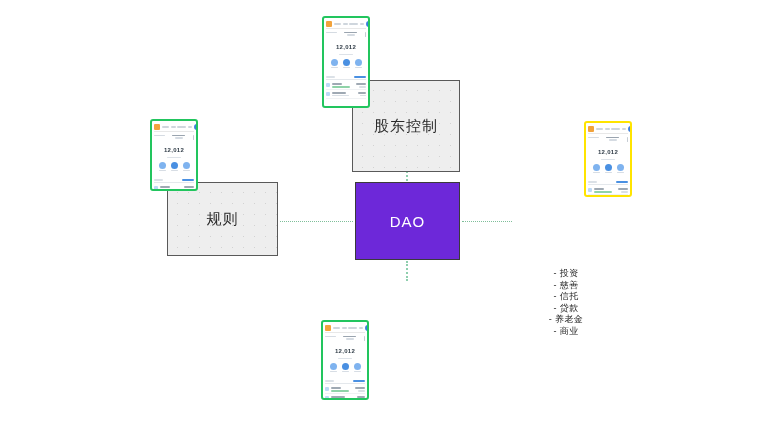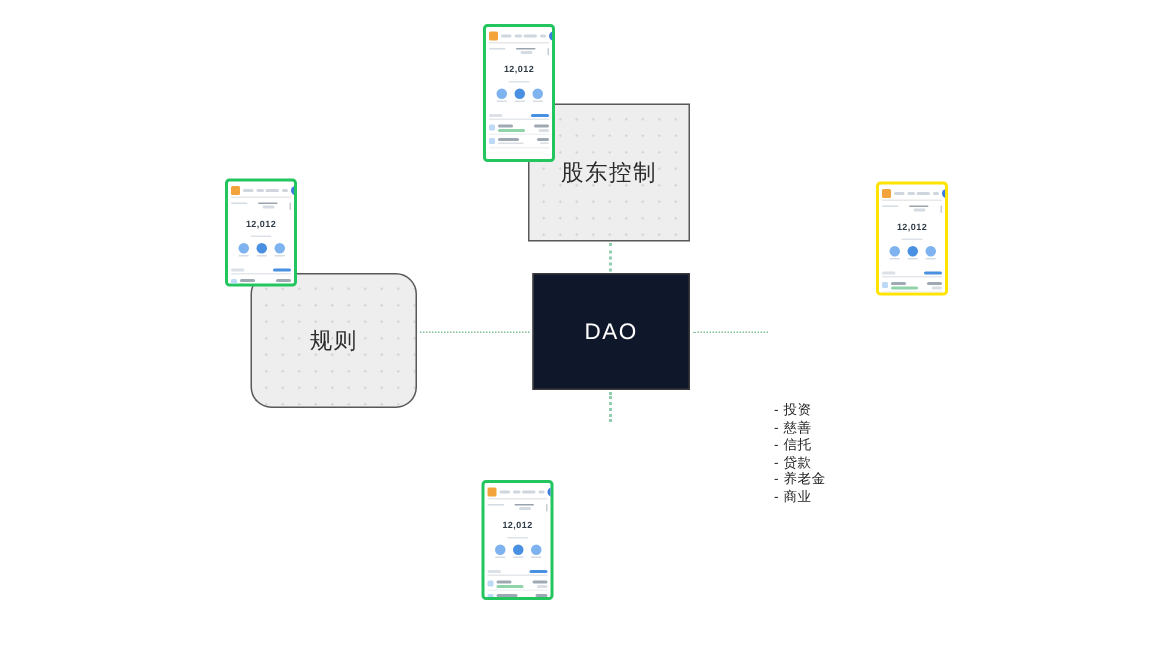--- a/index.html
+++ b/index.html
@@ -33,35 +33,35 @@
   .node-label{pointer-events:none;}
 
   .node.gray{
     background-color:#eeeeee;
     background-image:radial-gradient(#d2d2d2 0.7px, transparent 0.8px);
     background-size:11px 11px;
     background-position:4px 4px;
     color:#2b2b2b;
   }
   .node.green{
-    background:#0f172a;
+    background:#6d28d9;
     border-color:#3a3a3a;
     color:#ffffff;
   }
   .node.yellow{
     background:#f7ed00;
     border-color:#4a4a4a;
     color:#1a1a1a;
   }
 
   
   #goal-list{
     position:absolute;
     display:flex;flex-direction:column;
-    align-items:flex-start;
+    align-items:center;
     font-size:9px;
     line-height:11.6px;
     color:#1d1d1d;
     letter-spacing:.4px;
     white-space:nowrap;
   }
   #goal-list .li{display:block;}
 
   
   .phone{
@@ -154,25 +154,25 @@
 </head>
 <body>
 
 <div id="canvas">
 
   <div class="conn conn-h" style="left:280px;top:221px;width:73px;"></div>
   <div class="conn conn-h" style="left:462px;top:221px;width:50px;"></div>
   <div class="conn conn-v" style="left:406px;top:162px;height:19px;"></div>
   <div class="conn conn-v" style="left:406px;top:261px;height:20px;"></div>
 
-  <div class="node gray" style="left:352px;top:69px;width:108px;height:92px;">
+  <div class="node gray" style="left:352px;top:80px;width:108px;height:92px;">
     <span class="node-label">股东控制</span>
   </div>
 
-  <div class="node gray" style="left:167px;top:182px;width:111px;height:90px;border-radius:14px;">
+  <div class="node gray" style="left:167px;top:182px;width:111px;height:74px;">
     <span class="node-label">规则</span>
   </div>
 
   <div class="node green" style="left:355px;top:182px;width:105px;height:78px;">
     <span class="node-label">DAO</span>
   </div>
 
 
 
   <div id="goal-list" style="left:516px;top:268px;width:100px;">

